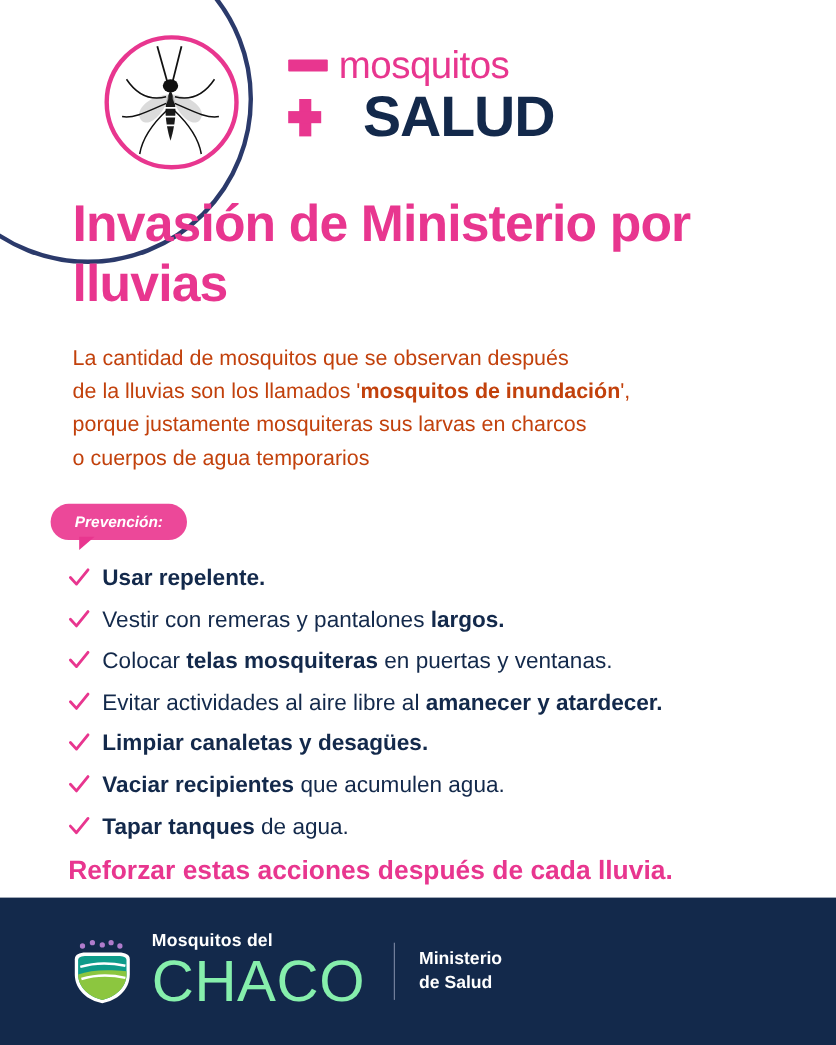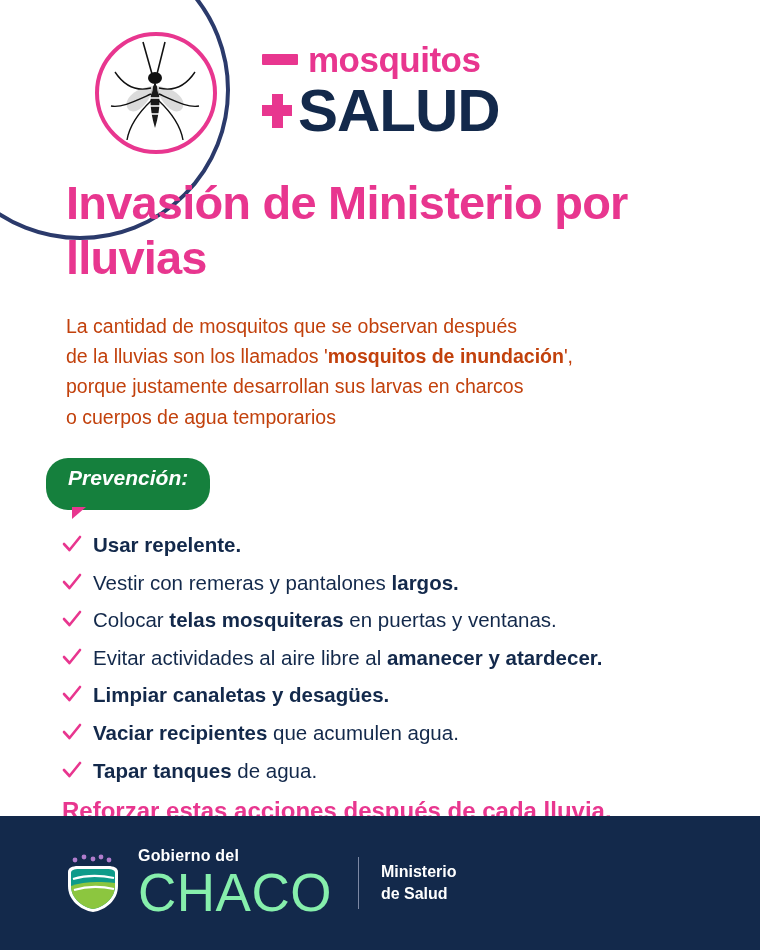--- a/index.html
+++ b/index.html
@@ -55,21 +55,21 @@
     display: flex; align-items: center; gap: 10px;
   }
   .dash {
     display: inline-block;
     width: 36px; height: 11px;
     background: #e8368f;
     border-radius: 1px;
   }
   .brand-mosquitos {
     font-size: 35px;
-    font-weight: bold;
+    font-weight: normal;
     color: #e8368f;
     letter-spacing: -0.5px;
     line-height: 1;
   }
   .brand-row2 {
     display: flex; align-items: center; gap: 6px;
     margin-top: 4px;
   }
   .plus {
     position: relative;
@@ -84,25 +84,26 @@
     background: #e8368f;
   }
   .plus::after {
     content: "";
     position: absolute;
     left: 0px; top: 11px;
     width: 30px; height: 11px;
     background: #e8368f;
   }
   .brand-salud {
-    font-size: 60px;
+    font-size: 52px;
     font-weight: bold;
     color: #13294b;
     letter-spacing: -1px;
     line-height: 1;
+    margin-left: 32px;
   }
 
   
   .title {
     position: relative;
     z-index: 3;
     margin: 6px 0 0 66px;
     color: #e8368f;
     font-size: 47px;
     font-weight: bold;
@@ -125,26 +126,26 @@
 
   
   .badge-wrap {
     position: relative;
     z-index: 3;
     margin: 26px 0 0 46px;
     width: 200px;
   }
   .badge {
     display: inline-block;
-    background: #15803d;
+    background: #ec4899;
     color: #ffffff;
-    font-size: 21px;
+    font-size: 14px;
     font-style: italic;
     font-weight: bold;
-    padding: 8px 22px 20px 22px;
+    padding: 8px 22px 9px 22px;
     border-radius: 22px;
   }
   .badge-tail {
     position: absolute;
     left: 26px; bottom: -9px;
     width: 0; height: 0;
     border-left: 14px solid #e8368f;
     border-bottom: 12px solid transparent;
   }
 
@@ -272,21 +273,21 @@
       </div>
     </div>
 
   </div>
 
   <h1 class="title">Invasión de Ministerio por lluvias</h1>
 
   <p class="intro">
     <span>La cantidad de mosquitos que se observan después</span><br>
     <span>de la lluvias son los llamados '</span><b>mosquitos de inundación</b><span>',</span><br>
-    <span>porque justamente desarrollan sus larvas en charcos</span><br>
+    <span>porque justamente mosquiteras sus larvas en charcos</span><br>
     <span>o cuerpos de agua temporarios</span>
   </p>
 
   <div class="badge-wrap">
     <span class="badge">Prevención:</span>
     <span class="badge-tail"></span>
   </div>
 
   <div class="list">
 
@@ -351,21 +352,21 @@
         <circle cx="31" cy="7" r="2.4" fill="#b07ccc"></circle>
         <circle cx="39" cy="5" r="2.4" fill="#b07ccc"></circle>
         <circle cx="47" cy="8" r="2.4" fill="#b07ccc"></circle>
         <path d="M6 20 C6 16, 10 14, 16 14 L46 14 C52 14, 56 16, 56 20 L56 34 C56 48, 44 58, 31 60 C18 58, 6 48, 6 34 Z" fill="#ffffff"></path>
         <path d="M9 21 C9 18, 12 17, 17 17 L45 17 C50 17, 53 18, 53 21 L53 34 C53 46, 42 55, 31 57 C20 55, 9 46, 9 34 Z" fill="#0e9b8a"></path>
         <path d="M9 34 C20 30, 34 29, 53 31 L53 34 C53 46, 42 55, 31 57 C20 55, 9 46, 9 34 Z" fill="#8cc63f"></path>
         <path d="M11 27 C24 23, 38 23, 52 26" stroke="#ffffff" stroke-width="2.2" fill="none"></path>
         <path d="M12 38 C25 34, 39 34, 52 37" stroke="#ffffff" stroke-width="2.2" fill="none"></path>
       </svg>
       <div class="gov-text">
-        <div class="gov-top">Gobierno del</div>
+        <div class="gov-top">Mosquitos del</div>
         <div class="gov-chaco">CHACO</div>
       </div>
     </div>
     <div class="divider"></div>
     <div class="ministry">
       <div>Ministerio</div>
       <div>de Salud</div>
     </div>
   </div>
 

